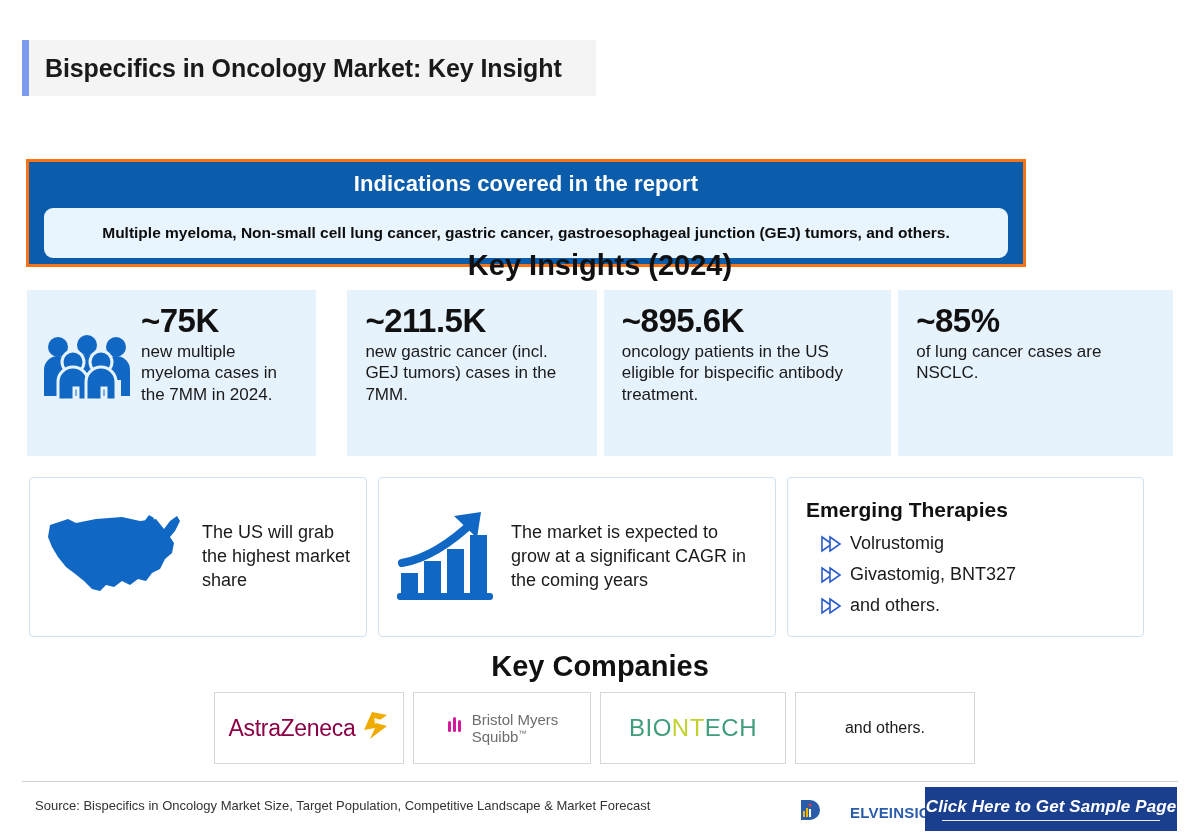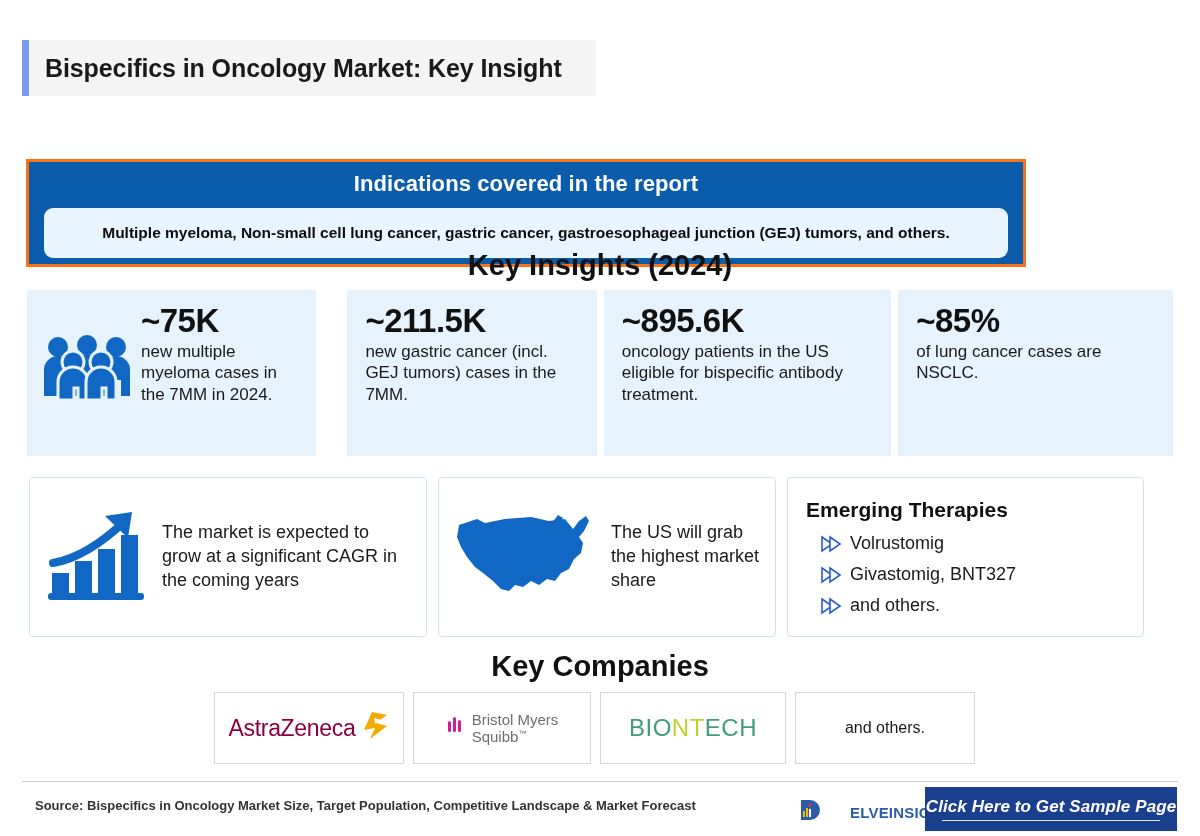--- a/index.html
+++ b/index.html
@@ -126,21 +126,21 @@
     font-size:24px;letter-spacing:0.5px;font-weight:400;color:#3f9e79;
   }
   .biontech-text .nt{color:#c3d12e;}
   .others-text{font-size:16px;color:#1a1a1a;}
 
   
   .footer-rule{
     position:absolute;left:22px;top:781px;width:1156px;height:1px;background:#d0d0d0;
   }
   .footer-source{
-    position:absolute;left:35px;top:798px;font-size:13px;color:#333;font-weight:bold;
+    position:absolute;left:35px;top:798px;font-size:13px;color:#333;
   }
   .delve-logo{
     position:absolute;left:800px;top:798px;display:flex;align-items:center;gap:28px;
   }
   .delve-text{
     font-size:15px;font-weight:700;color:#2a5caa;letter-spacing:0.2px;
   }
   .cta-btn{
     position:absolute;left:925px;top:787px;width:252px;height:44px;
     background:#1a3f8f;display:flex;align-items:center;justify-content:center;
@@ -217,49 +217,49 @@
     <div class="stat-card c4">
       <div class="stat-body">
         <div class="stat-number">~85%</div>
         <div class="stat-text">of lung cancer cases are NSCLC.</div>
       </div>
     </div>
   </div>
 
   <div class="mid-row">
 
+    <div class="mid-card m2">
+      <div class="mid-icon">
+        <svg width="142" height="96" viewBox="0 0 142 96" aria-hidden="true">
+          <path fill="#1168c4" d="M6 18 L24 12 L32 16 L52 12 L78 10 L96 14 L112 12 L120 22 L126 14 L133 9 L136 14 L131 24
+            L126 30 L130 36 L128 46 L121 52 L116 62 L108 66 L102 74 L94 72 L86 78 L78 74 L70 80 L62 78 L56 84 L48 82
+            L40 74 L30 66 L22 60 L14 50 L8 40 L4 30 Z"></path>
+          <path fill="#1168c4" d="M99 16 L105 8 L110 11 L106 20 Z"></path>
+        </svg>
+      </div>
+      <div class="mid-text">The US will grab the highest market share</div>
+    </div>
+
     <div class="mid-card m1">
       <div class="mid-icon">
         <svg width="98" height="96" viewBox="0 0 98 96" aria-hidden="true">
           <g fill="#1168c4">
             <rect x="4" y="66" width="17" height="21"></rect>
             <rect x="27" y="54" width="17" height="33"></rect>
             <rect x="50" y="42" width="17" height="45"></rect>
             <rect x="73" y="28" width="17" height="59"></rect>
             <rect x="0" y="86" width="96" height="7" rx="3"></rect>
           </g>
           <path d="M5 56 C 28 52, 52 38, 78 13" stroke="#1168c4" stroke-width="8" fill="none" stroke-linecap="round"></path>
           <path d="M57 9 L84 5 L80 31 Z" fill="#1168c4"></path>
         </svg>
       </div>
       <div class="mid-text">The market is expected to grow at a significant CAGR in the coming years</div>
     </div>
 
-    <div class="mid-card m2">
-      <div class="mid-icon">
-        <svg width="142" height="96" viewBox="0 0 142 96" aria-hidden="true">
-          <path fill="#1168c4" d="M6 18 L24 12 L32 16 L52 12 L78 10 L96 14 L112 12 L120 22 L126 14 L133 9 L136 14 L131 24
-            L126 30 L130 36 L128 46 L121 52 L116 62 L108 66 L102 74 L94 72 L86 78 L78 74 L70 80 L62 78 L56 84 L48 82
-            L40 74 L30 66 L22 60 L14 50 L8 40 L4 30 Z"></path>
-          <path fill="#1168c4" d="M99 16 L105 8 L110 11 L106 20 Z"></path>
-        </svg>
-      </div>
-      <div class="mid-text">The US will grab the highest market share</div>
-    </div>
-
     <div class="mid-card m3">
       <div class="therapies-title">Emerging Therapies</div>
 
       <div class="therapy-item">
         <span class="chev">
           <svg width="22" height="18" viewBox="0 0 22 18" aria-hidden="true">
             <path d="M2 2 L12 9 L2 16 Z" fill="#ffffff" stroke="#2a5ccc" stroke-width="1.6"></path>
             <path d="M10 2 L20 9 L10 16 Z" fill="#ffffff" stroke="#2a5ccc" stroke-width="1.6"></path>
           </svg>
         </span>

